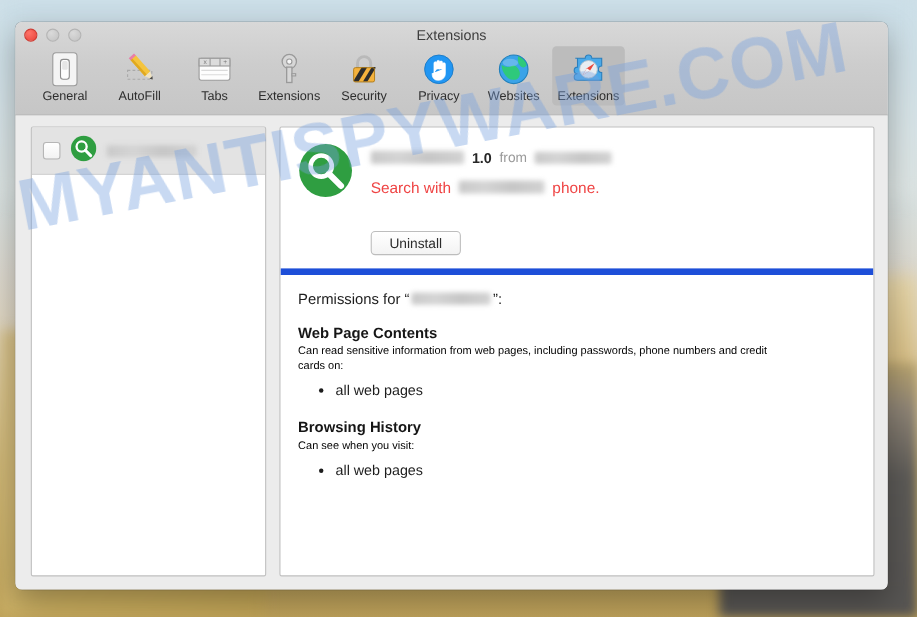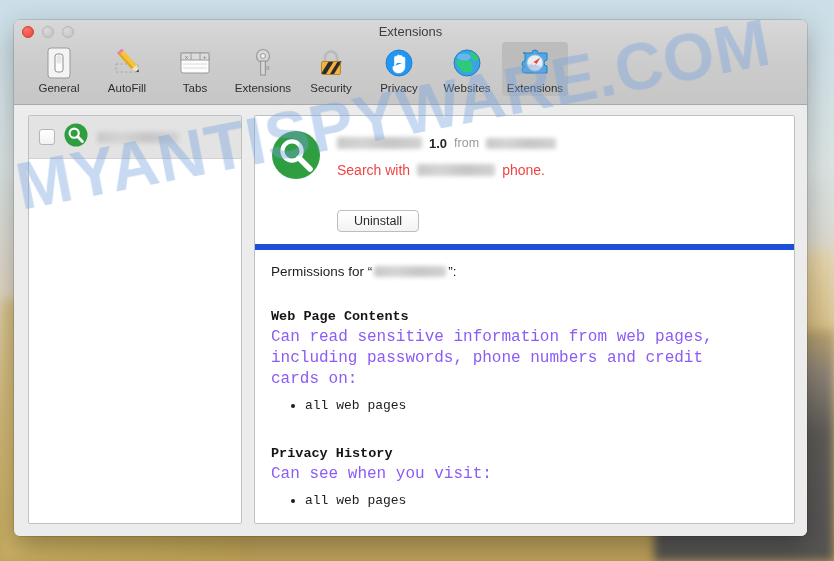--- a/index.html
+++ b/index.html
@@ -246,30 +246,30 @@
     font-size: 13px;
     color: #1d1d1d;
   }
   .perm-title {
     font-size: 13.5px;
     color: #1d1d1d;
     display: flex;
     align-items: center;
     gap: 1px;
   }
-  .perm-group { margin-top: 30px; font-family: Liberation Mono, monospace; }
+  .perm-group { margin-top: 16px; }
   .perm-head {
     font-weight: bold;
     font-size: 13.5px;
     color: #151515;
     margin-bottom: 3px;
   }
   .perm-desc {
-    color: #8b5cf6;
-    font-size: 16px;
+    color: #000000;
+    font-size: 10px;
     line-height: 1.32;
     max-width: 450px;
   }
   .perm-bullets {
     margin: 6px 0 0 0;
     padding-left: 34px;
   }
   .perm-bullets li {
     font-size: 13px;
     color: #1d1d1d;
@@ -468,21 +468,21 @@
 
         <div class="perm-group">
           <div class="perm-head">Web Page Contents</div>
           <div class="perm-desc">Can read sensitive information from web pages, including passwords, phone numbers and credit cards on:</div>
           <ul class="perm-bullets">
             <li>all web pages</li>
           </ul>
         </div>
 
         <div class="perm-group">
-          <div class="perm-head">Privacy History</div>
+          <div class="perm-head">Browsing History</div>
           <div class="perm-desc">Can see when you visit:</div>
           <ul class="perm-bullets">
             <li>all web pages</li>
           </ul>
         </div>
       </div>
 
     </div>
   </div>
 </div>

